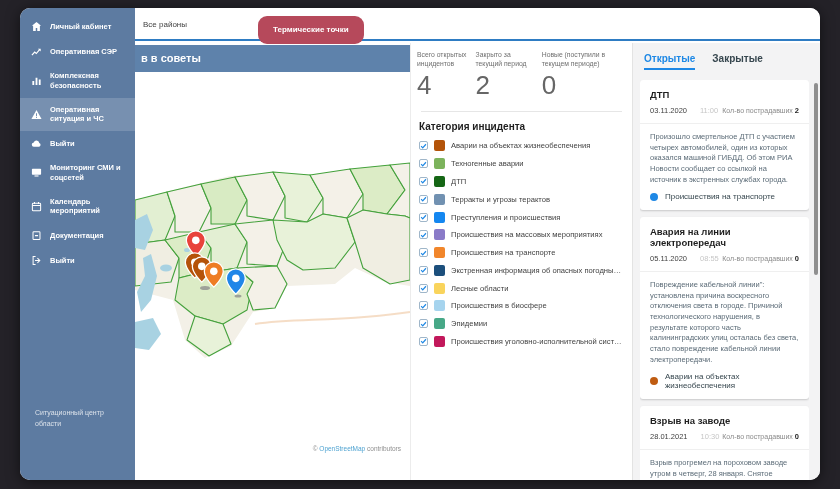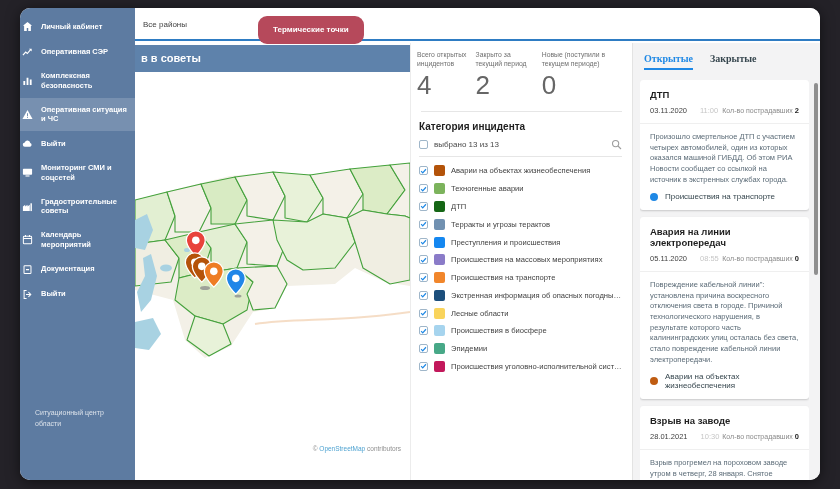--- a/index.html
+++ b/index.html
@@ -5,21 +5,21 @@
   * { box-sizing: border-box; margin: 0; padding: 0; }
   html,body { width:840px; height:489px; }
   body { background:#242228; font-family:"Liberation Sans", sans-serif; position:relative; overflow:hidden; }
 
   .window { position:absolute; left:20px; top:8px; width:800px; height:472px; background:#fff;
             border-radius:10px; overflow:hidden; box-shadow:0 2px 14px rgba(0,0,0,.55); }
 
   
   .sidebar { position:absolute; left:0; top:0; bottom:0; width:115px; background:#5d7ba1; z-index:5; }
   .side-items { padding-top:6px; }
-  .side-item { display:flex; align-items:center; gap:8px; padding:7px 8px 7px 2px; color:#fff;
+  .side-item { display:flex; align-items:center; gap:8px; padding:7px 8px 7px 11px; color:#fff;
                font-size:7.5px; font-weight:600; line-height:1.3; cursor:pointer; }
   .side-item.active { background:rgba(255,255,255,.16); }
   .side-ic { width:11px; min-width:11px; height:11px; display:flex; align-items:center; }
   .side-ic svg { width:11px; height:11px; }
   .side-footer { position:absolute; bottom:50px; left:15px; right:8px; color:rgba(255,255,255,.78);
                  font-size:7px; line-height:1.55; }
 
   
   .main { position:absolute; left:115px; right:0; top:0; bottom:0; }
   .topbar { position:absolute; left:0; right:0; top:0; height:33px; background:#fff;
@@ -57,21 +57,21 @@
   .checkbox { width:9px; min-width:9px; height:9px; border:1px solid #9fb6c9; border-radius:2px;
               background:#fff; display:flex; align-items:center; justify-content:center; cursor:pointer; }
   .swatch { width:11px; min-width:11px; height:11px; border-radius:2px; }
   .cat-label { overflow:hidden; text-overflow:ellipsis; }
 
   
   .right-col { position:absolute; left:497px; right:0; top:35px; bottom:0; background:#f3f3f4;
                border-left:1px solid #e3e3e3; }
   .tabs { display:flex; gap:17px; padding:10px 10px 0 11px; }
   .tab { font-size:10px; font-weight:700; color:#37474f; padding-bottom:4px; cursor:pointer;
-         border-bottom:2px solid transparent;font-family:Liberation Serif, serif; }
+         border-bottom:2px solid transparent; }
   .tab.active { color:#1e88e5; border-bottom-color:#1e88e5; }
   .cards { position:absolute; top:37px; left:7px; right:11px; bottom:0; overflow:hidden;
            display:flex; flex-direction:column; gap:7px; }
   .card { background:#fff; border-radius:3px; box-shadow:0 1px 2px rgba(0,0,0,.18);
           padding:9px 10px 9px 10px; flex-shrink:0; }
   .card-title { font-size:9.5px; font-weight:700; color:#1f1f1f; }
   .card-meta { display:flex; align-items:baseline; margin-top:6px; font-size:7.5px; }
   .card-date { color:#3f3f3f; }
   .card-time { color:#c6c6c6; margin-left:13px; }
   .card-cas { margin-left:auto; color:#8a8a8a; font-size:7px; }
@@ -137,29 +137,20 @@
         <span class="side-ic">
           <svg viewBox="0 0 12 12" fill="#fff">
               <rect x="1" y="2" width="10" height="6.5" rx="0.8"></rect>
               <rect x="3.8" y="9.2" width="4.4" height="1.2"></rect>
             </svg>
         </span>
         <span>Мониторинг СМИ и соцсетей</span>
       </div>
       <div class="side-item">
         <span class="side-ic">
-          <svg viewBox="0 0 12 12" fill="#fff">
-              <path d="M1 11V6l2.5-1.9V6L6 4.1V6l2.5-1.9V11z"></path>
-              <rect x="9.2" y="2.5" width="1.6" height="8.5"></rect>
-            </svg>
-        </span>
-        <span>Градостроительные советы</span>
-      </div>
-      <div class="side-item">
-        <span class="side-ic">
           <svg viewBox="0 0 12 12">
               <rect x="1.5" y="2.5" width="9" height="8.2" rx="1" fill="none" stroke="#fff" stroke-width="1.1"></rect>
               <path d="M1.5 5h9" stroke="#fff" stroke-width="1.1"></path>
               <path d="M3.8 1.2v2M8.2 1.2v2" stroke="#fff" stroke-width="1.1"></path>
             </svg>
         </span>
         <span>Календарь мероприятий</span>
       </div>
       <div class="side-item">
         <span class="side-ic">
@@ -274,30 +265,20 @@
           <div class="stat-label">Закрыто за текущий период</div>
           <div class="stat-value">2</div>
         </div>
         <div class="stat3">
           <div class="stat-label">Новые (поступили в текущем периоде)</div>
           <div class="stat-value">0</div>
         </div>
       </div>
       <div class="mid-divider"></div>
       <div class="cat-title">Категория инцидента</div>
-      <div class="cat-select-row">
-        <span class="checkbox"></span>
-        <span>выбрано 13 из 13</span>
-        <span class="search-ic">
-          <svg width="11" height="11" viewBox="0 0 11 11">
-              <circle cx="4.6" cy="4.6" r="3.1" fill="none" stroke="#9e9e9e" stroke-width="1.1"></circle>
-              <path d="M7 7l3 3" stroke="#9e9e9e" stroke-width="1.1"></path>
-            </svg>
-        </span>
-      </div>
       <div class="cat-list">
         <div class="cat-row">
           <span class="checkbox">
               <svg width="8" height="8" viewBox="0 0 8 8">
                 <path d="M1.3 4.2l1.8 1.9L6.8 2" fill="none" stroke="#1e88e5" stroke-width="1.4"></path>
               </svg>
             </span>
           <span class="swatch" style="background: rgb(179, 83, 9);"></span>
           <span class="cat-label">Аварии на объектах жизнеобеспечения</span>
         </div>

